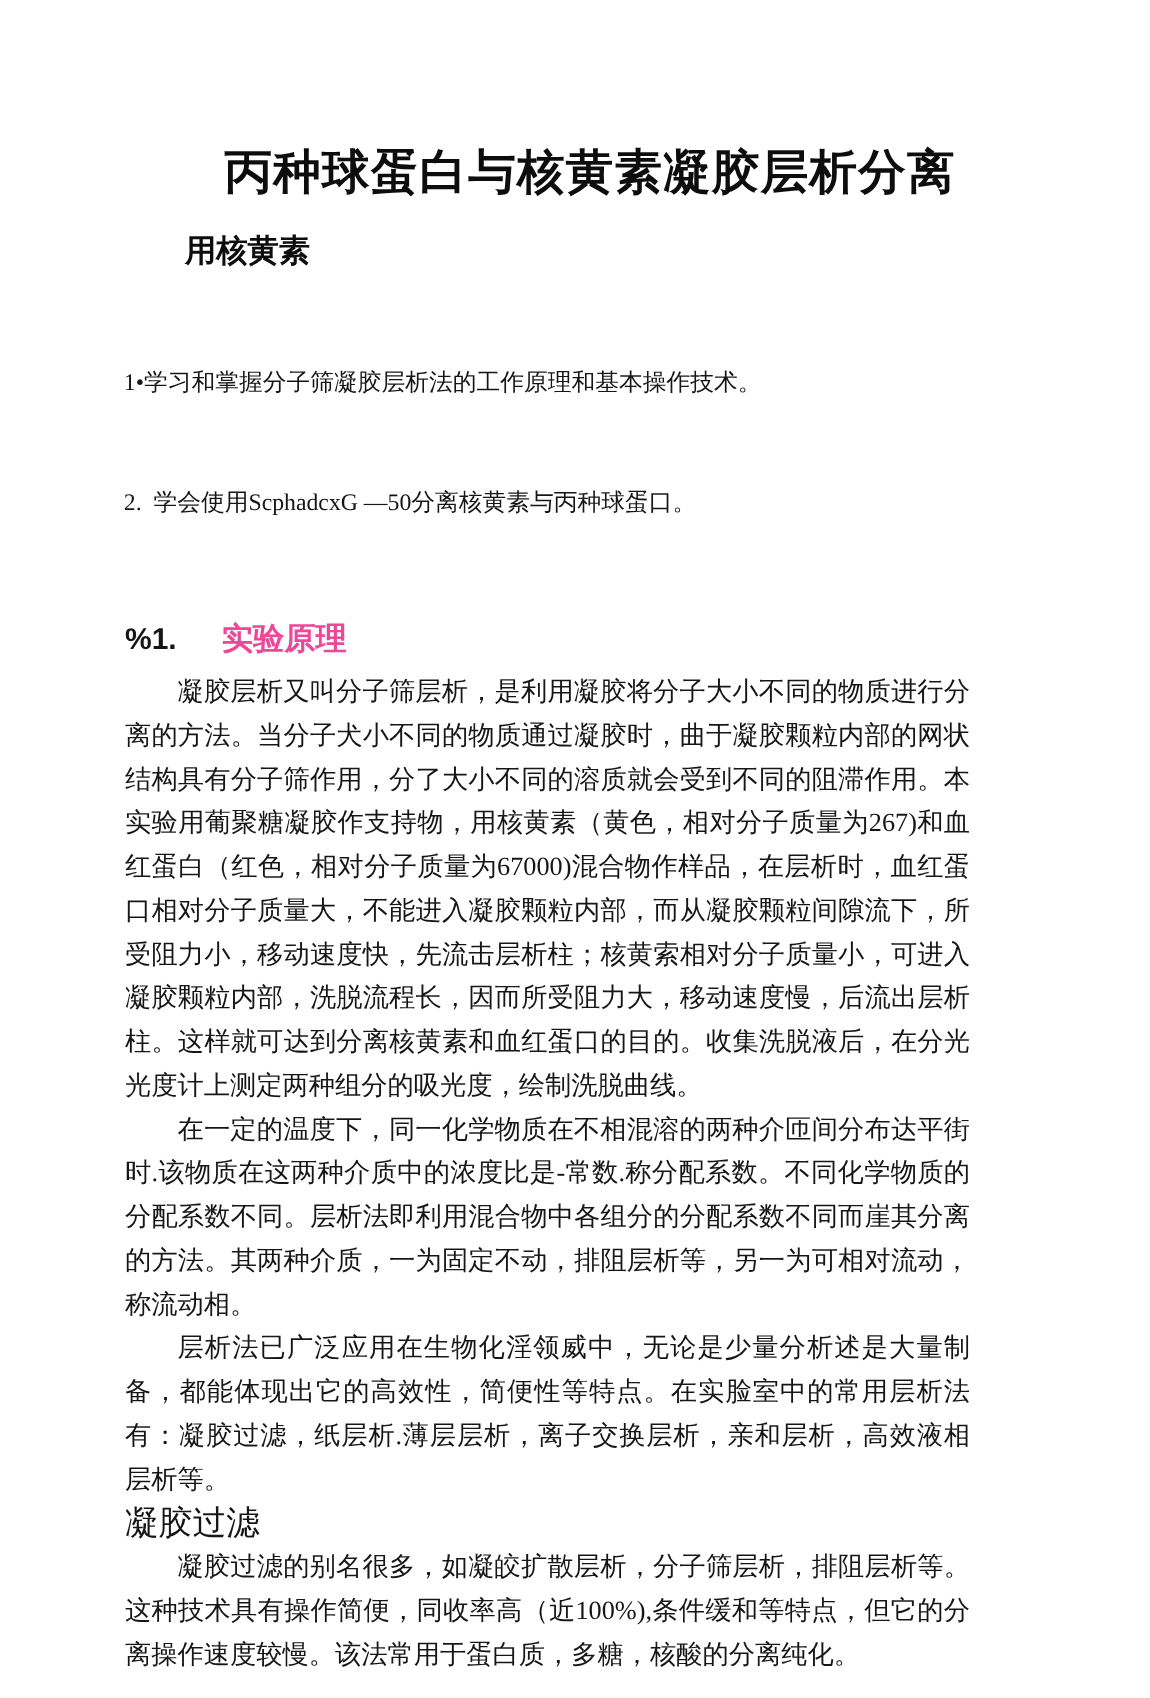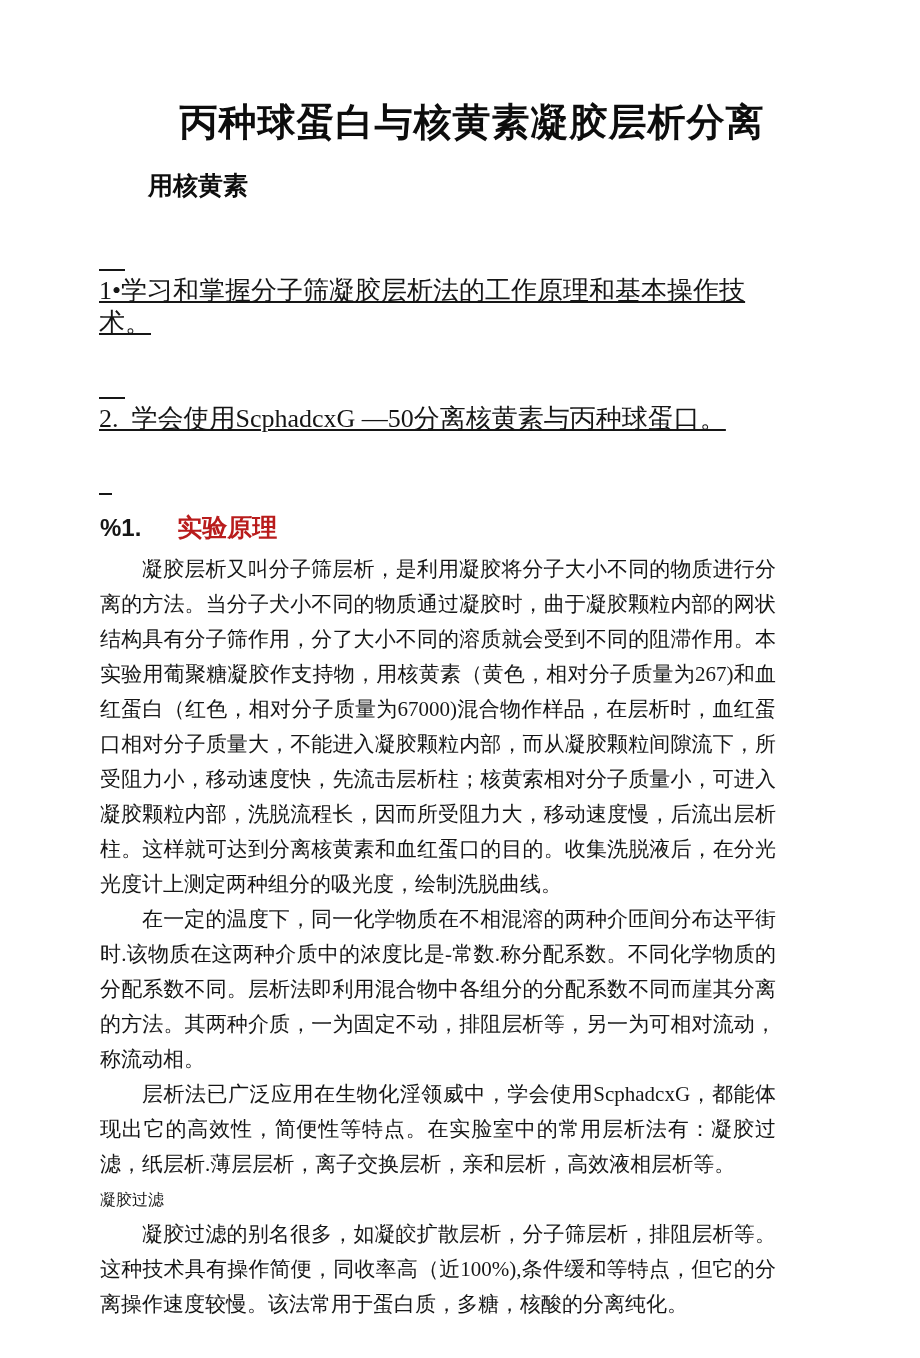--- a/index.html
+++ b/index.html
@@ -5,21 +5,21 @@
   html, body { margin: 0; padding: 0; background: #ffffff; }
   .page {
     position: relative;
     width: 920px;
     height: 1358px;
     background: #ffffff;
     color: #161616;
     overflow: hidden;
   }
   .doc-title {
-    margin: 0;
+    margin: 16px;
     padding-top: 97px;
     text-align: center;
     font-family: "Liberation Sans", sans-serif;
     font-weight: bold;
     font-size: 38px;
     line-height: 50px;
     letter-spacing: 1px;
     color: #0d0d0d;
     padding-left: 24px;
   }
@@ -28,62 +28,61 @@
     font-family: "Liberation Sans", sans-serif;
     font-weight: bold;
     font-size: 25px;
     line-height: 30px;
     color: #0d0d0d;
   }
   .purpose-list {
     margin: 11px 0 0 99px;
     width: 690px;
     font-family: "Liberation Serif", serif;
-    font-size: 26px;
+    font-size: 19px;
     line-height: 32px;
     white-space: pre-wrap;
-    text-decoration: underline;
   }
   .list-item { margin: 0; }
   .sec-heading-row {
     margin: 13px 0 0 100px;
     display: flex;
     align-items: baseline;
   }
   .sec-number {
     font-family: "Liberation Sans", sans-serif;
     font-weight: bold;
     font-size: 24px;
     line-height: 30px;
   }
   .sec-heading {
     font-family: "Liberation Sans", sans-serif;
     font-weight: bold;
     font-size: 25px;
     line-height: 30px;
     margin-left: 36px;
-    color: #b91c1c;
+    color: #ec4899;
   }
   .body-block {
     margin: 9px 0 0 100px;
     width: 676px;
   }
   .para {
     margin: 0;
     font-family: "Liberation Serif", serif;
     font-size: 21px;
     line-height: 35px;
     text-align: justify;
     text-indent: 2em;
     white-space: pre-wrap;
   }
   .subhead {
     margin: 0;
     font-family: "Liberation Serif", serif;
-    font-size: 16px;
+    font-size: 27px;
     line-height: 35px;
     text-indent: 0;
   }
 </style>
 </head>
 <body>
 
 <div class="page">
 
   <h1 class="doc-title">丙种球蛋白与核黄素凝胶层析分离</h1>
@@ -96,19 +95,19 @@
   </div>
 
   <div class="sec-heading-row">
     <span class="sec-number">%1.</span>
     <span class="sec-heading">实验原理</span>
   </div>
 
   <div class="body-block">
     <p class="para">凝胶层析又叫分子筛层析，是利用凝胶将分子大小不同的物质进行分离的方法。当分子犬小不同的物质通过凝胶时，曲于凝胶颗粒内部的网状结构具有分子筛作用，分了大小不同的溶质就会受到不同的阻滞作用。本实验用葡聚糖凝胶作支持物，用核黄素（黄色，相对分子质量为267)和血红蛋白（红色，相对分子质量为67000)混合物作样品，在层析时，血红蛋口相对分子质量大，不能进入凝胶颗粒内部，而从凝胶颗粒间隙流下，所受阻力小，移动速度快，先流击层析柱；核黄索相对分子质量小，可进入凝胶颗粒内部，洗脱流程长，因而所受阻力大，移动速度慢，后流出层析柱。这样就可达到分离核黄素和血红蛋口的目的。收集洗脱液后，在分光光度计上测定两种组分的吸光度，绘制洗脱曲线。</p>
     <p class="para">在一定的温度下，同一化学物质在不相混溶的两种介匝间分布达平街时.该物质在这两种介质中的浓度比是-常数.称分配系数。不同化学物质的分配系数不同。层析法即利用混合物中各组分的分配系数不同而崖其分离的方法。其两种介质，一为固定不动，排阻层析等，另一为可相对流动，称流动相。</p>
-    <p class="para">层析法已广泛应用在生物化淫领威中，学会使用ScphadcxG，都能体现出它的高效性，简便性等特点。在实脸室中的常用层析法有：凝胶过滤，纸层析.薄层层析，离子交换层析，亲和层析，高效液相层析等。</p>
+    <p class="para">层析法已广泛应用在生物化淫领威中，无论是少量分析述是大量制备，都能体现出它的高效性，简便性等特点。在实脸室中的常用层析法有：凝胶过滤，纸层析.薄层层析，离子交换层析，亲和层析，高效液相层析等。</p>
     <p class="subhead">凝胶过滤</p>
     <p class="para">凝胶过滤的别名很多，如凝皎扩散层析，分子筛层析，排阻层析等。这种技术具有操作简便，同收率高（近100%),条件缓和等特点，但它的分离操作速度较慢。该法常用于蛋白质，多糖，核酸的分离纯化。</p>
 
   </div>
 
 </div>
 
 </body></html>

